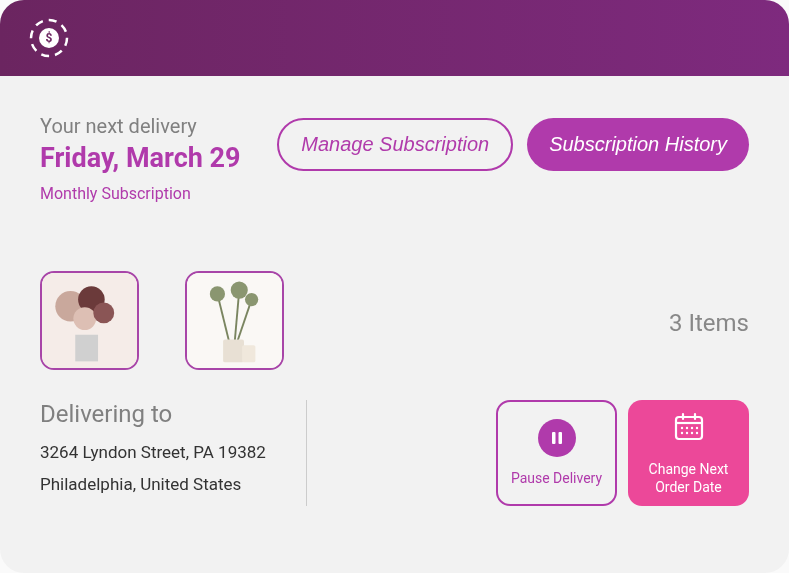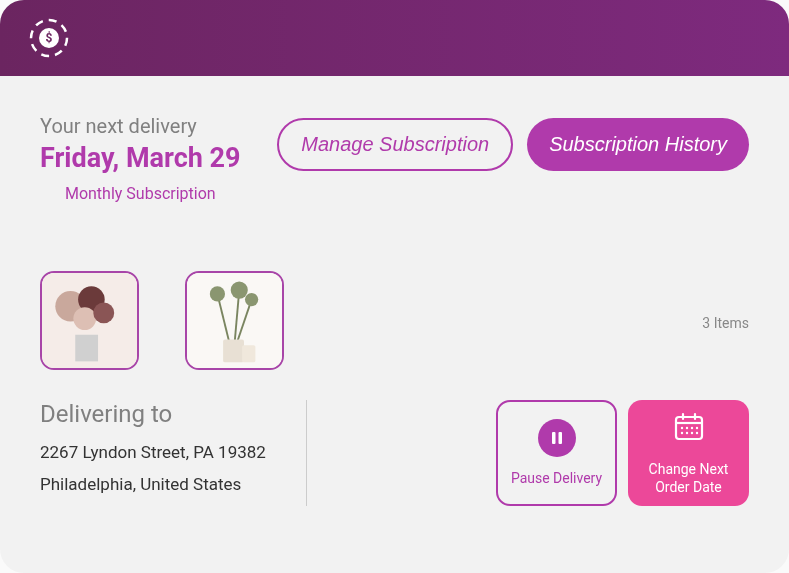--- a/index.html
+++ b/index.html
@@ -57,21 +57,20 @@
       color: #b03aab;
       font-size: 27px;
       font-weight: 700;
       margin-top: 4px;
     }
     .subscription-type {
       color: #b03aab;
       font-size: 16px;
       font-weight: 400;
       margin-top: 10px;
-      text-align: center;
     }
     .top-buttons {
       display: flex;
       gap: 14px;
       margin-top: 4px;
     }
     .btn {
       border-radius: 28px;
       padding: 13px 22px;
       font-size: 20px;
@@ -129,21 +128,21 @@
     .price-box {
       text-align: left;
     }
     .price {
       color: #333;
       font-size: 31px;
       font-weight: 700;
     }
     .item-count {
       color: #888;
-      font-size: 14px;
+      font-size: 24px;
       font-weight: 400;
       margin-top: 4px;
     }
     .bottom-row {
       display: flex;
       justify-content: space-between;
       margin-top: 30px;
     }
     .delivery-to {
     }
@@ -275,21 +274,21 @@
       </div>
       <div class="price-box">
         <div class="item-count">3 Items</div>
       </div>
     </div>
 
     <div class="bottom-row">
       <div class="bottom-left-group">
         <div class="delivery-to">
           <div class="delivering-label">Delivering to</div>
-          <div class="address-line">2267 Lyndon Street, PA 19382</div>
+          <div class="address-line">3264 Lyndon Street, PA 19382</div>
           <div class="address-line2">Philadelphia, United States</div>
         </div>
         <div class="vert-divider"></div>
       </div>
       <div class="bottom-actions">
         <div class="action-card action-outline">
           <div class="action-icon-circle">
             <svg width="14" height="14" viewBox="0 0 14 14">
               <rect x="2" y="1" width="3.5" height="12" fill="#fff" rx="1"></rect>
               <rect x="8.5" y="1" width="3.5" height="12" fill="#fff" rx="1"></rect>

